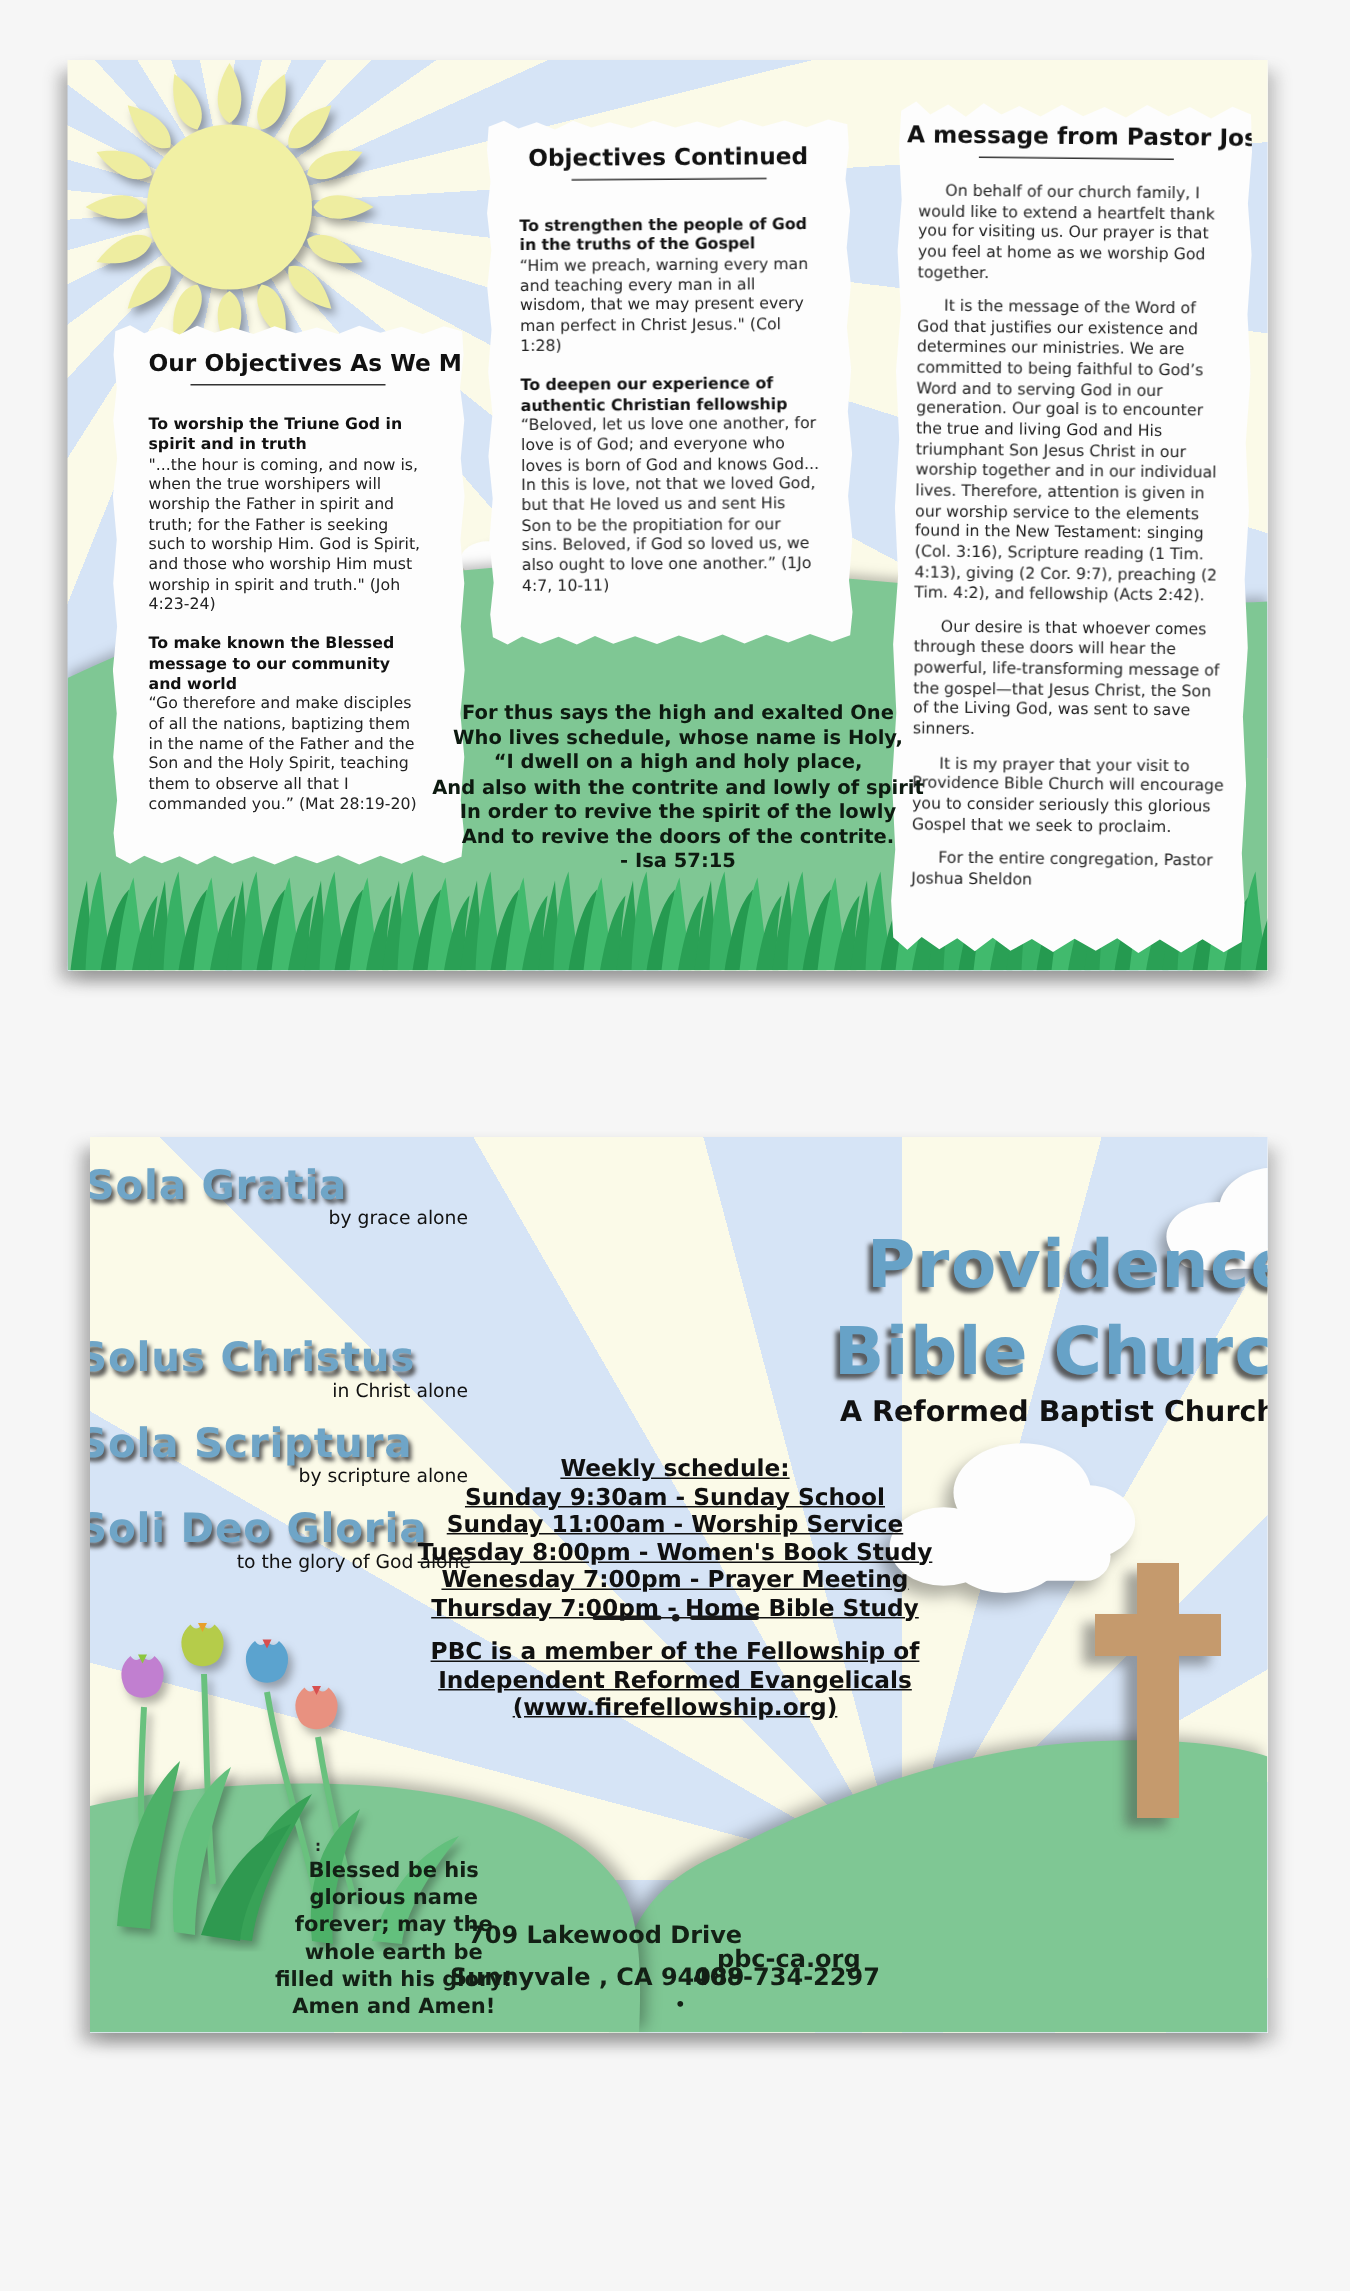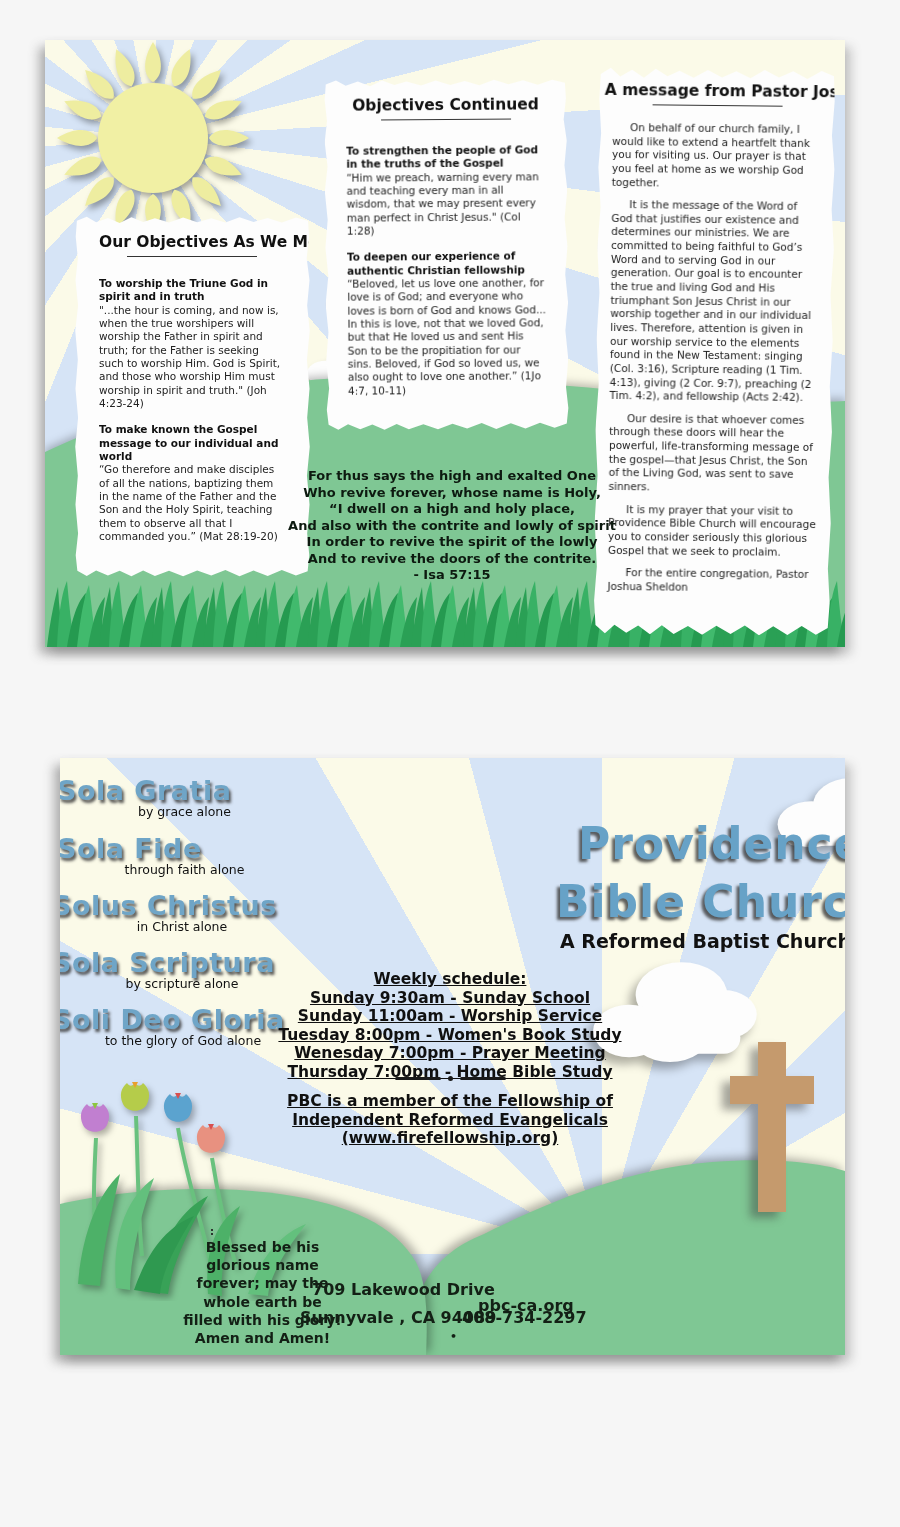--- a/index.html
+++ b/index.html
@@ -17,21 +17,21 @@
   .note-title{font-weight:bold;font-size:15.5px;color:#111;text-align:center;white-space:nowrap;}
   .note-rule{width:130px;border-top:1px solid #333;margin:5px auto 0;height:0;}
   .note-item{margin-top:13px;}
   .note-h{font-weight:bold;font-size:10.5px;line-height:1.27;color:#111;}
   .note-b{font-size:10.5px;line-height:1.27;color:#222;}
   .pastor-p{font-size:10.5px;line-height:1.3;color:#222;text-indent:1.7em;margin:0 0 9px 0;}
   .quote{font-weight:bold;font-size:13px;line-height:16.5px;color:#0d1a10;text-align:center;white-space:nowrap;}
   .sola{white-space:nowrap;}
   .sola-t{font-weight:bold;font-size:27px;line-height:30px;letter-spacing:.5px;color:#6fa5c7;
     text-shadow:2px 3px 3px rgba(60,60,60,.85);}
-  .sola-s{font-size:12.5px;color:#111;text-align:center;margin-top:-2px;}
+  .sola-s{font-size:12.5px;color:#111;text-align:right;margin-top:-2px;}
   .church-line{font-weight:bold;font-size:44px;color:#67a2c7;white-space:nowrap;letter-spacing:1px;
     text-shadow:-3px 3px 3px rgba(55,55,55,.8);}
   .tagline{font-weight:bold;font-size:19px;color:#111;white-space:nowrap;}
   .sched{font-weight:bold;font-size:15.5px;line-height:18.5px;color:#101010;text-align:center;text-decoration:underline;}
   .bless{font-weight:bold;font-size:14px;line-height:18.2px;color:#132015;text-align:center;}
   .addr{font-weight:bold;font-size:16px;color:#132015;white-space:nowrap;}
   .divider{display:flex;align-items:center;justify-content:center;gap:7px;}
   .divider .bar{width:46px;height:2.5px;background:#1a1a1a;border-radius:2px;}
   .divider .dot{width:5px;height:5px;background:#1a1a1a;border-radius:50%;}
 </style>
@@ -102,21 +102,21 @@
   <div class="note" style="left:30px;top:175px;width:235px;height:362px;">
     <div style="padding:18px 26px 0 24px;">
       <div class="note-title">Our Objectives As We Meet</div>
       <div class="note-rule"></div>
       <div style="margin-top:20px;">
         <div class="note-item">
           <div class="note-h">To worship the Triune God in spirit and in truth</div>
           <div class="note-b">"...the hour is coming, and now is, when the true worshipers will worship the Father in spirit and truth; for the Father is seeking such to worship Him. God is Spirit, and those who worship Him must worship in spirit and truth." (Joh 4:23-24)</div>
         </div>
         <div class="note-item">
-          <div class="note-h">To make known the Gospel message to our individual and world</div>
+          <div class="note-h">To make known the Blessed message to our community and world</div>
           <div class="note-b">“Go therefore and make disciples of all the nations, baptizing them in the name of the Father and the Son and the Holy Spirit, teaching them to observe all that I commanded you.” (Mat 28:19-20)</div>
         </div>
       </div>
     </div>
   </div>
 
   <div class="note" style="left:280px;top:38px;width:243px;height:352px;transform:rotate(-.4deg);">
     <div style="padding:18px 22px 0 22px;">
       <div class="note-title">Objectives Continued</div>
       <div class="note-rule"></div>
@@ -142,21 +142,21 @@
         <p class="pastor-p">It is the message of the Word of God that justifies our existence and determines our ministries.  We are committed to being faithful to God’s Word and to serving God in our generation.  Our goal is to encounter the true and living God and His triumphant Son Jesus Christ in our worship together and in our individual lives.  Therefore, attention is given in our worship service to the elements found in the New Testament: singing (Col. 3:16), Scripture reading (1 Tim. 4:13), giving (2 Cor. 9:7), preaching (2 Tim. 4:2), and fellowship (Acts 2:42).</p>
         <p class="pastor-p">Our desire is that whoever comes through these doors will hear the powerful, life-transforming message of the gospel—that Jesus Christ, the Son of the Living God, was sent to save sinners.</p>
         <p class="pastor-p">It is my prayer that your visit to Providence Bible Church will encourage you to consider seriously this glorious Gospel that we seek to proclaim.</p>
         <p class="pastor-p">For the entire congregation, Pastor Joshua Sheldon</p>
       </div>
     </div>
   </div>
 
   <div class="abs quote" style="left:197px;top:428px;width:420px;">
     <div>For thus says the high and exalted One</div>
-    <div>Who revive forever, whose name is Holy,</div>
+    <div>Who lives schedule, whose name is Holy,</div>
     <div>“I dwell on a high and holy place,</div>
     <div>And also with the contrite and lowly of spirit</div>
     <div>In order to revive the spirit of the lowly</div>
     <div>And to revive the doors of the contrite.</div>
     <div>- Isa 57:15</div>
   </div>
 </section>
 
 <section class="panel panel-bottom">
 
@@ -179,24 +179,20 @@
   </svg>
 
   <div class="abs church-line" style="left:518px;top:60px;">Providence</div>
   <div class="abs church-line" style="left:496px;top:118px;">Bible Church</div>
   <div class="abs tagline" style="left:500px;top:172px;">A Reformed Baptist Church</div>
 
   <div class="abs sola" style="left:-3px;top:18px;width:255px;">
     <div class="sola-t">Sola Gratia</div>
     <div class="sola-s">by grace alone</div>
   </div>
-  <div class="abs sola" style="left:-3px;top:76px;width:255px;">
-    <div class="sola-t">Sola Fide</div>
-    <div class="sola-s">through faith alone</div>
-  </div>
   <div class="abs sola" style="left:-8px;top:133px;width:260px;">
     <div class="sola-t">Solus Christus</div>
     <div class="sola-s">in Christ alone</div>
   </div>
   <div class="abs sola" style="left:-8px;top:190px;width:260px;">
     <div class="sola-t">Sola Scriptura</div>
     <div class="sola-s">by scripture alone</div>
   </div>
   <div class="abs sola" style="left:-8px;top:247px;width:262px;">
     <div class="sola-t">Soli Deo Gloria</div>

